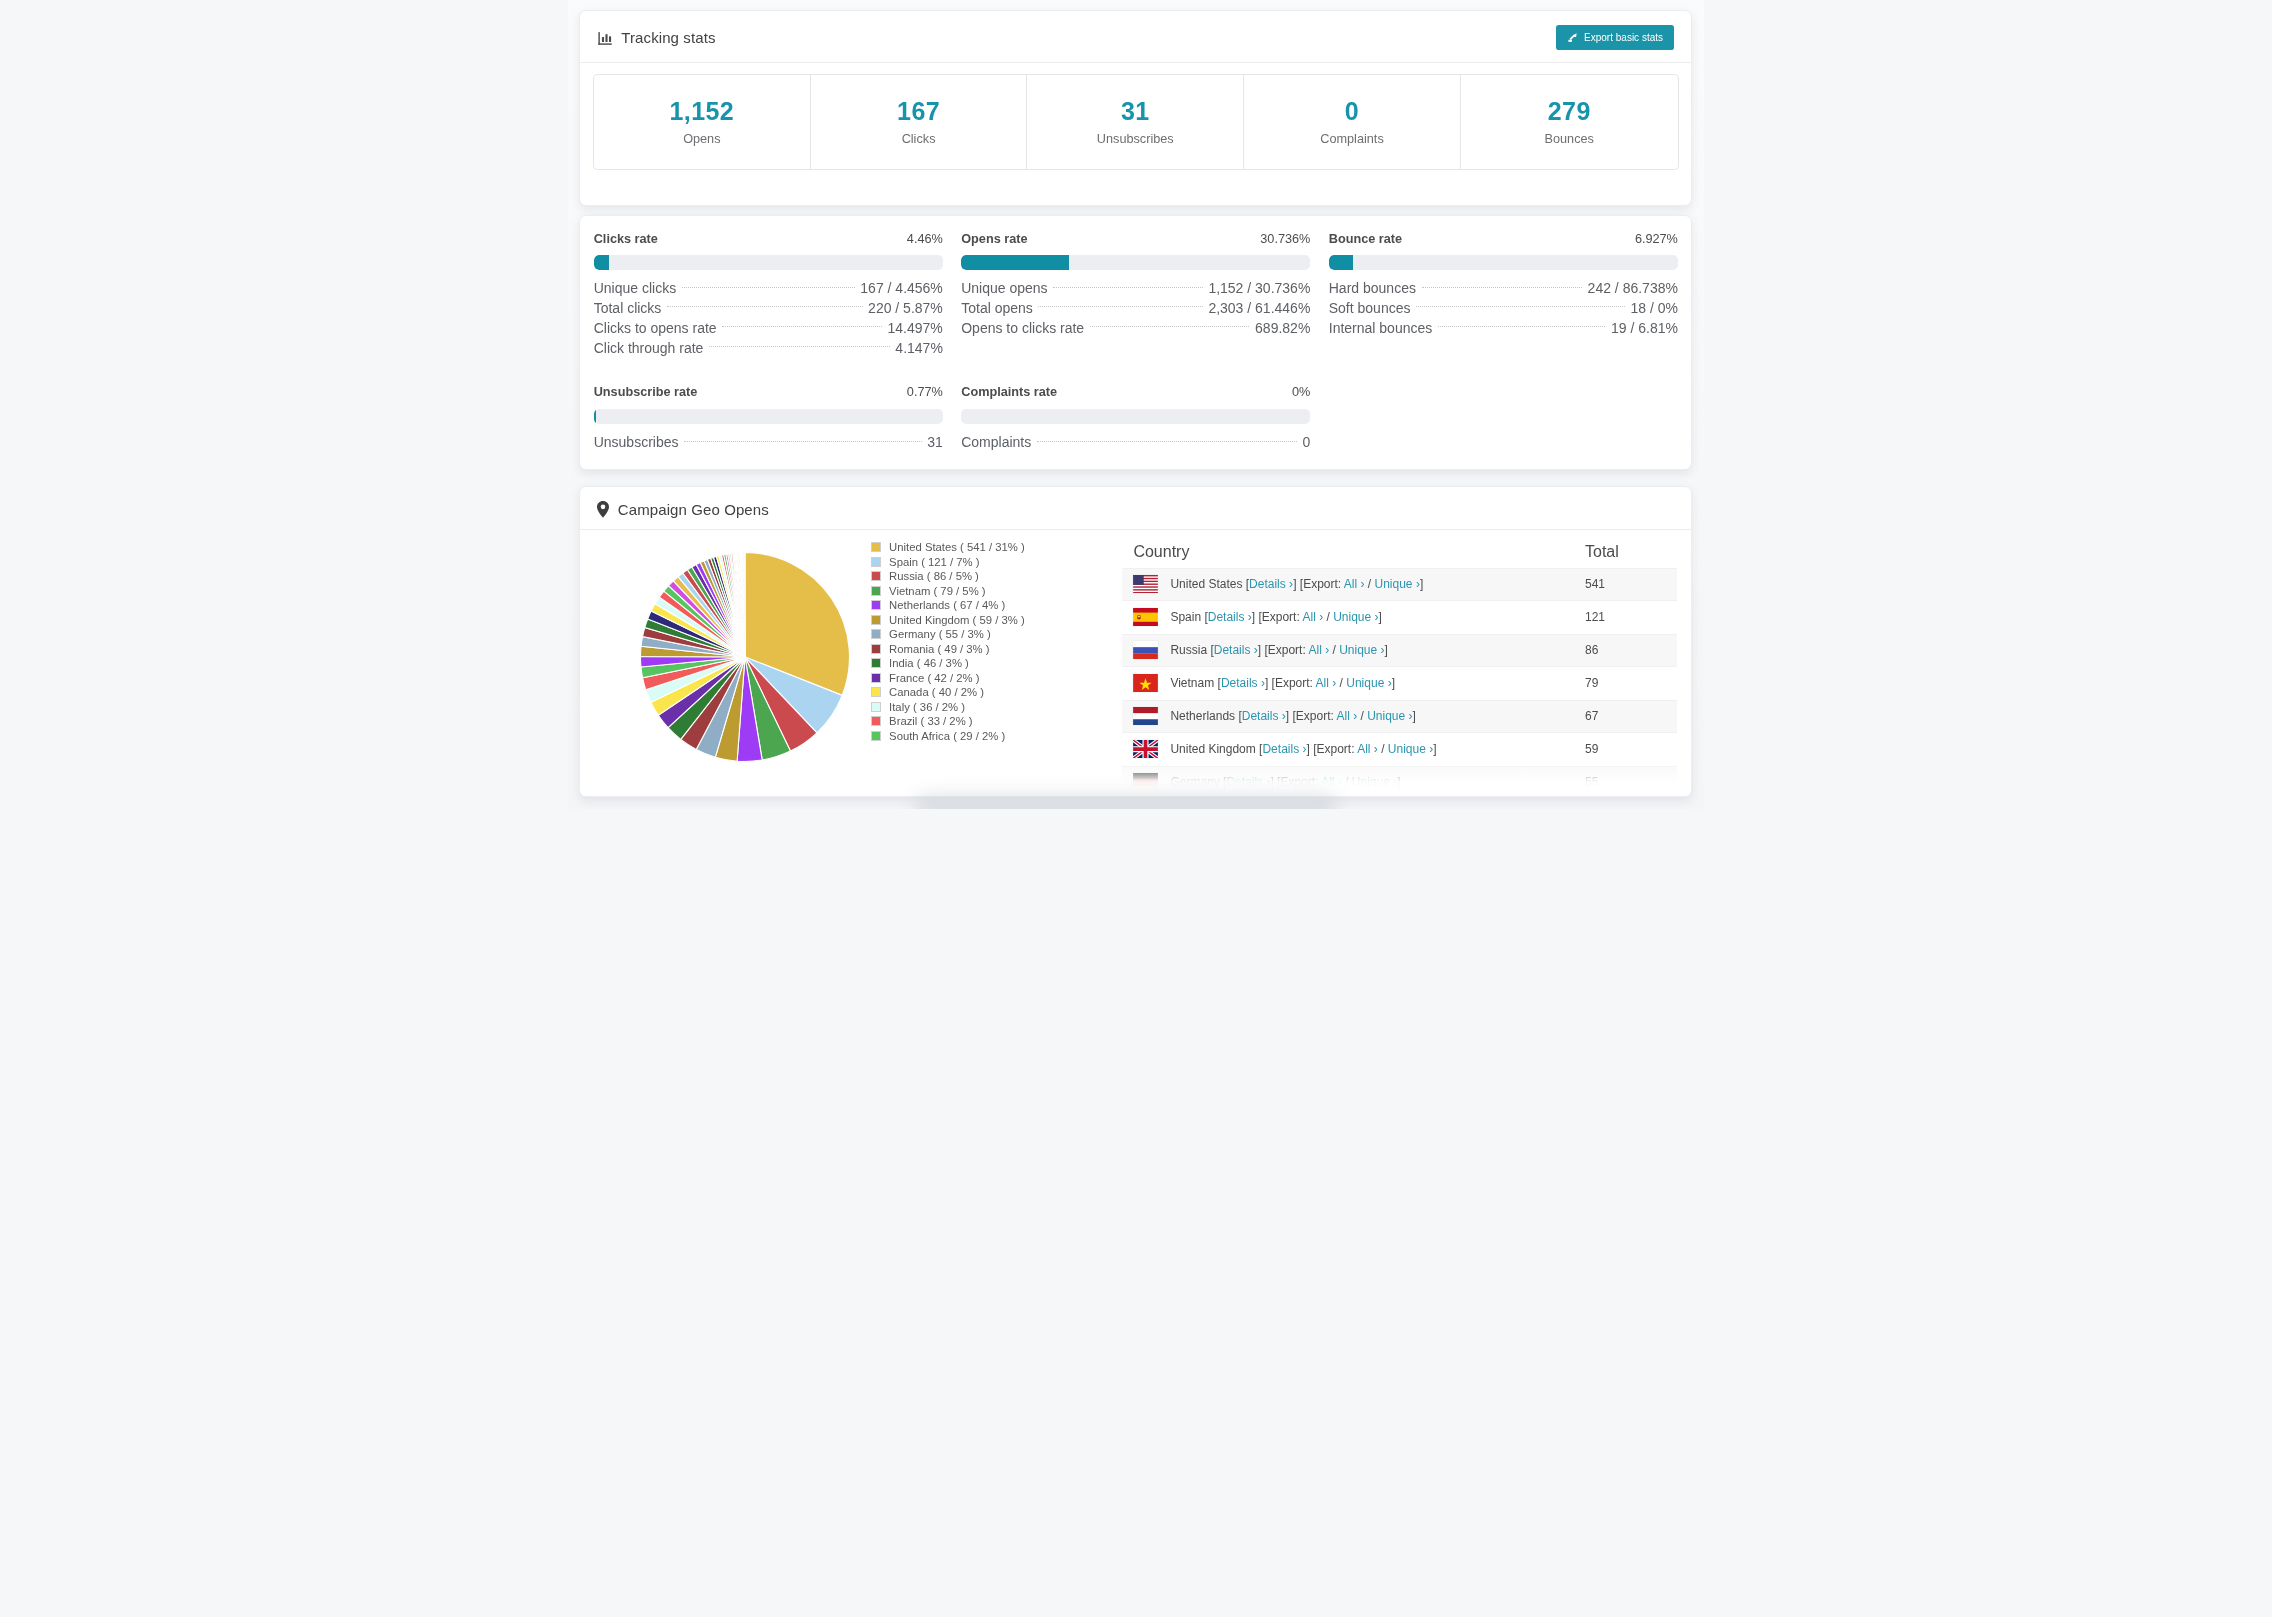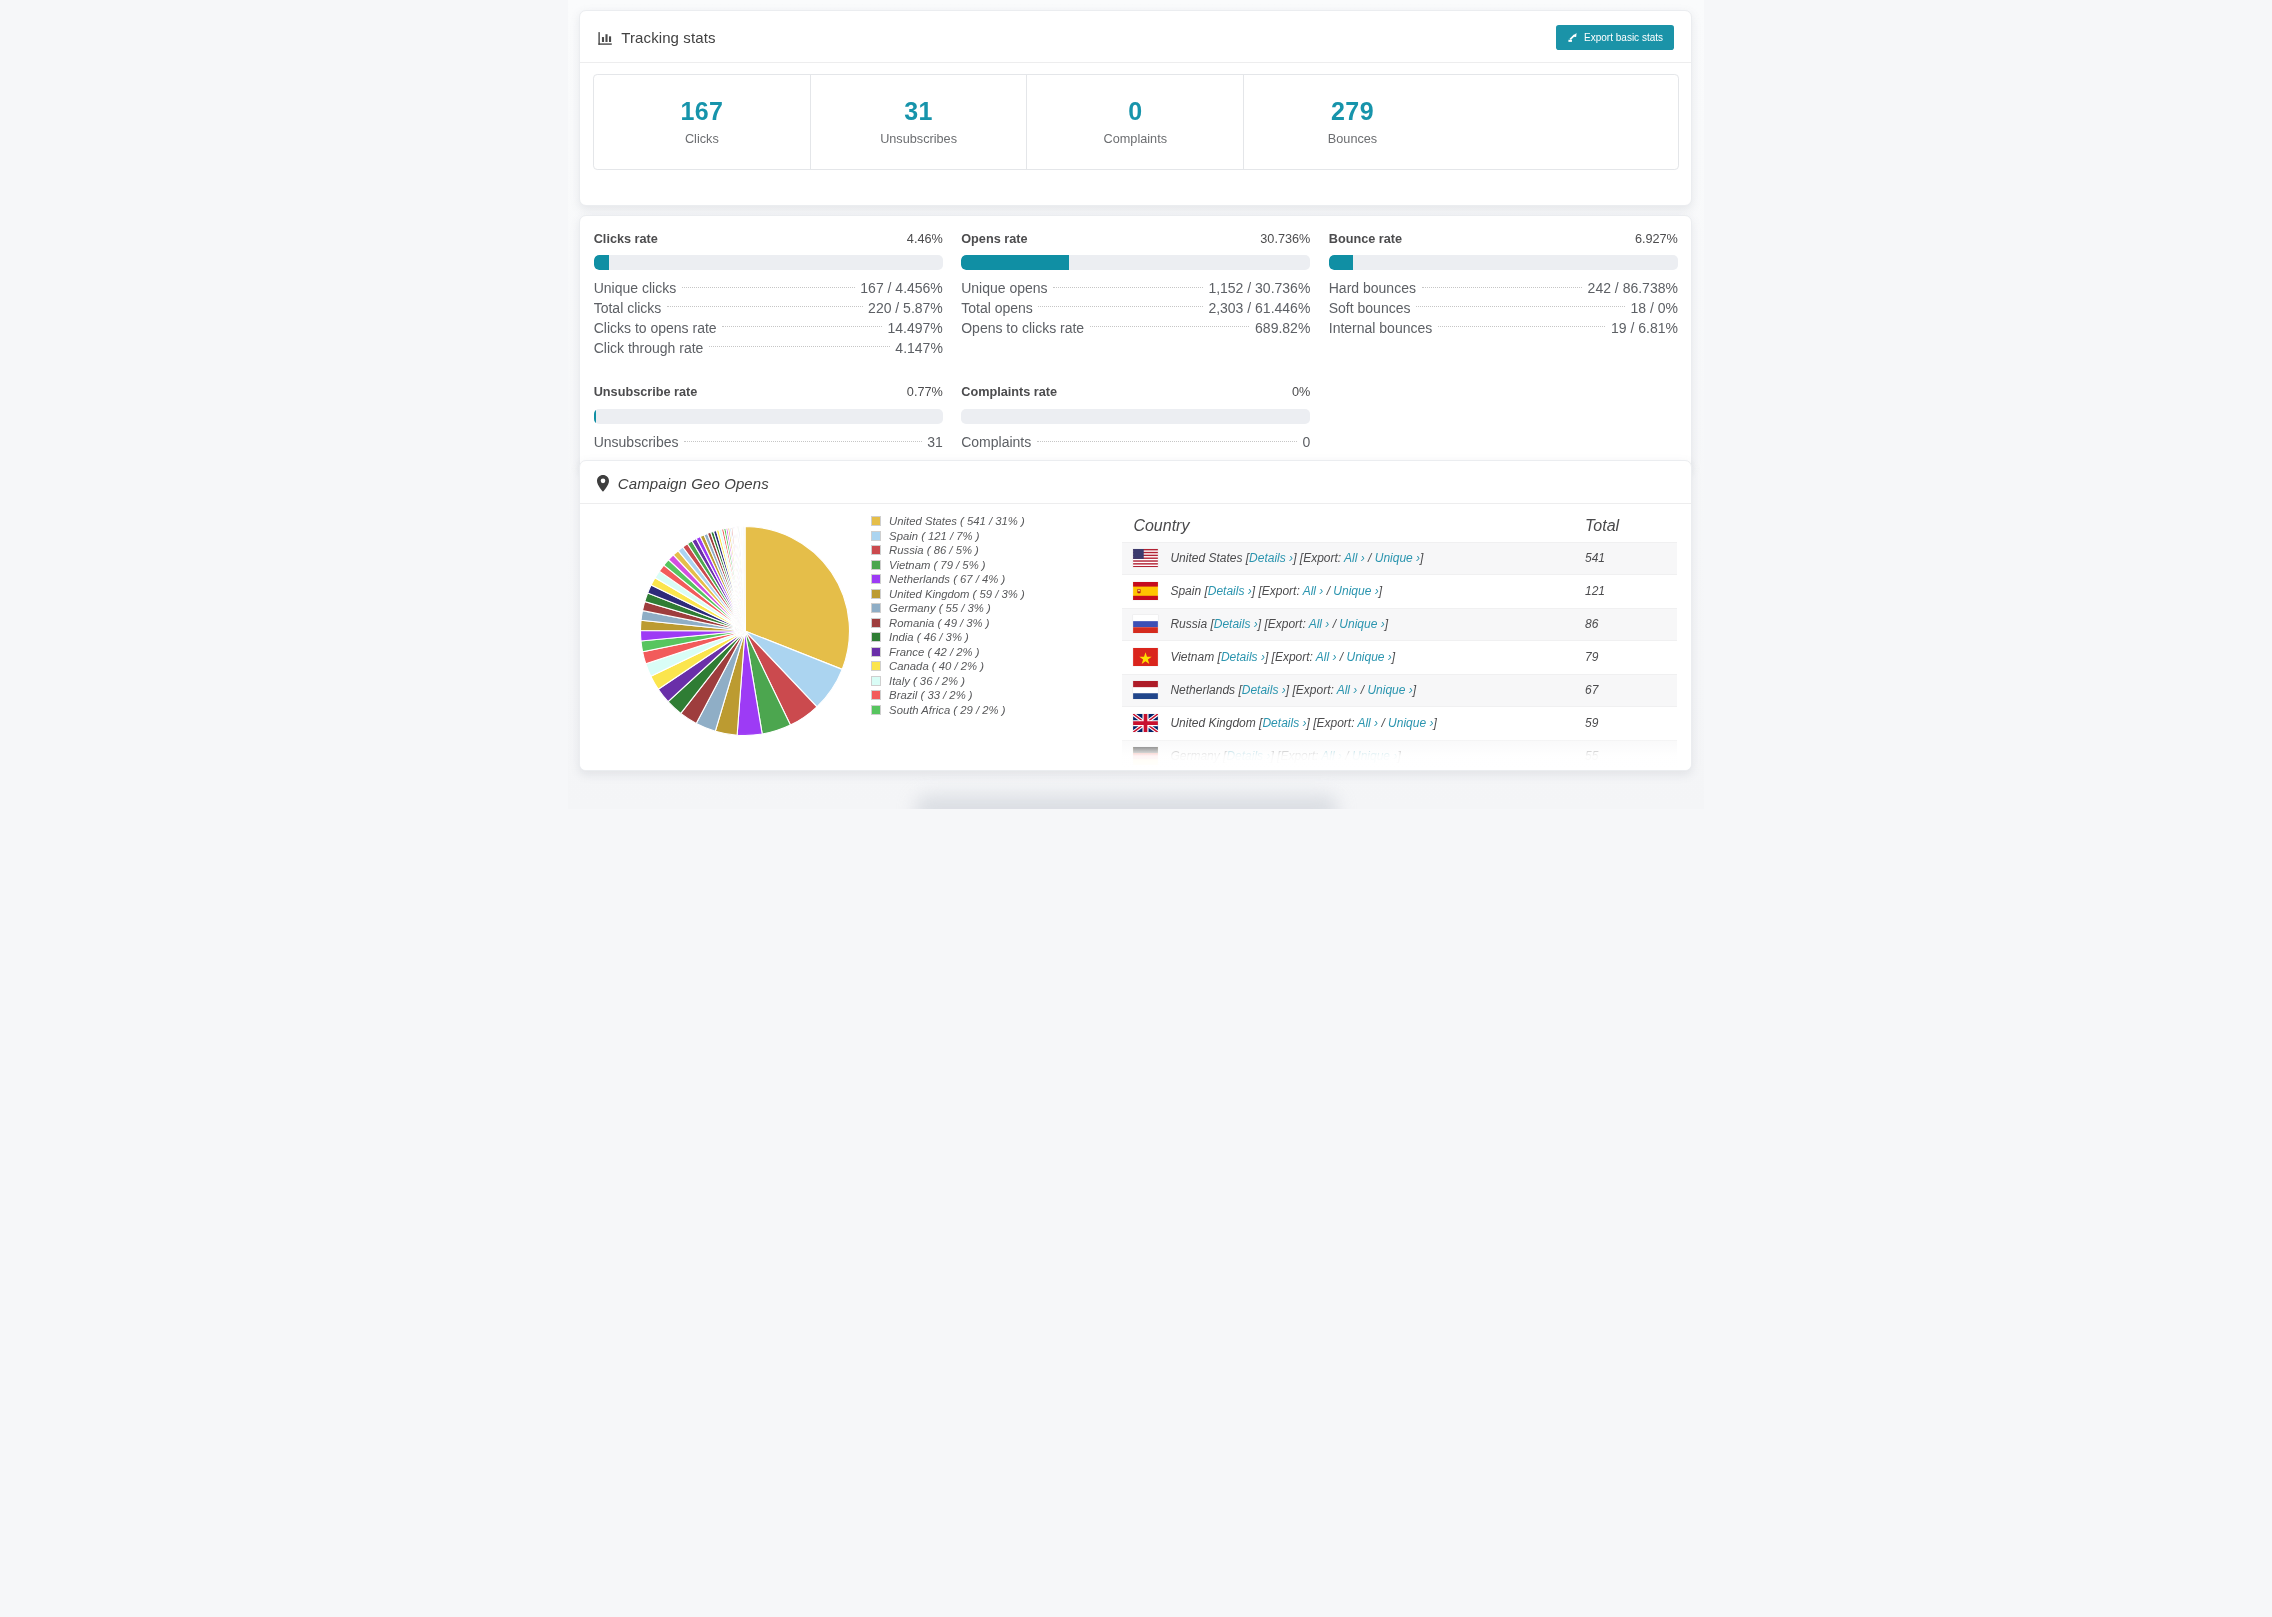--- a/index.html
+++ b/index.html
@@ -37,21 +37,21 @@
   .rate-value { font-size:12.7px; font-weight:400; color:#4c4c4e; }
   .rate-track { margin-top:9.2px; height:15.5px; background:#ecee f1; background:#eceef2; border-radius:5px; overflow:hidden; }
   .rate-fill  { height:100%; background:#10`8fa4; background:#108fa4; border-radius:5px 0 0 5px; min-width:0; }
   .rate-rows { margin-top:12px; }
   .rate-row { display:flex; align-items:center; font-size:14px; color:#5d6065; margin-bottom:7.8px; height:12px; }
   .rate-row-label { white-space:nowrap; }
   .rate-leader { flex:1; border-bottom:1.1px dotted #c6c6c6; margin:0 5.6px 2.1px 5.6px; }
   .rate-row-value { white-space:nowrap; }
 
   
-  .card-geo { top:460px; height:311px; overflow:hidden;font-style:italic; }
+  .card-geo { top:486px; height:311px; overflow:hidden; }
   .geo-body { display:flex; padding:5.6px 14px 0 14px; }
   .pie-wrap { width:277px; flex:0 0 277px; padding:11.3px 0 0 41px; }
   .legend { width:248px; flex:0 0 248px; padding-top:4.2px; }
   .legend-item { display:flex; align-items:center; height:14.5px; cursor:pointer; }
   .legend-swatch { width:10px; height:10px; border:0.7px solid #cfcfcf; margin-right:7.8px; flex:0 0 10px; }
   .legend-label { font-size:11.3px; color:#58595b; white-space:nowrap; }
   .geo-table { flex:1; margin-left:2.8px; }
   .geo-th { display:flex; align-items:center; height:32px; padding:0 11.3px; font-size:16px; color:#4a4a4c; }
   .geo-th .th-total { margin-left:auto; width:81px; }
   .geo-row { display:flex; align-items:center; height:33px; padding:0 11.3px; font-size:12px; color:#4c4c4e; }
@@ -89,20 +89,24 @@
             <path d="M2 11h5v3H2z" fill="#fff"></path>
             <path d="M4.5 10.5 11 4" stroke="#fff" stroke-width="2.4"></path>
             <path d="M13.5 1.5 13 7l-5.5-.5z" fill="#fff" transform="rotate(1 11 4)"></path>
           </svg>
         </span>
         <span>Export basic stats</span>
       </button>
     </div>
     <div class="head-divider"></div>
     <div class="stat-boxes" id="statBoxes">
+        <div class="stat-box">
+          <div class="stat-value">1,152</div>
+          <div class="stat-label">Opens</div>
+        </div>
         <div class="stat-box">
           <div class="stat-value">167</div>
           <div class="stat-label">Clicks</div>
         </div>
         <div class="stat-box">
           <div class="stat-value">31</div>
           <div class="stat-label">Unsubscribes</div>
         </div>
         <div class="stat-box">
           <div class="stat-value">0</div>

